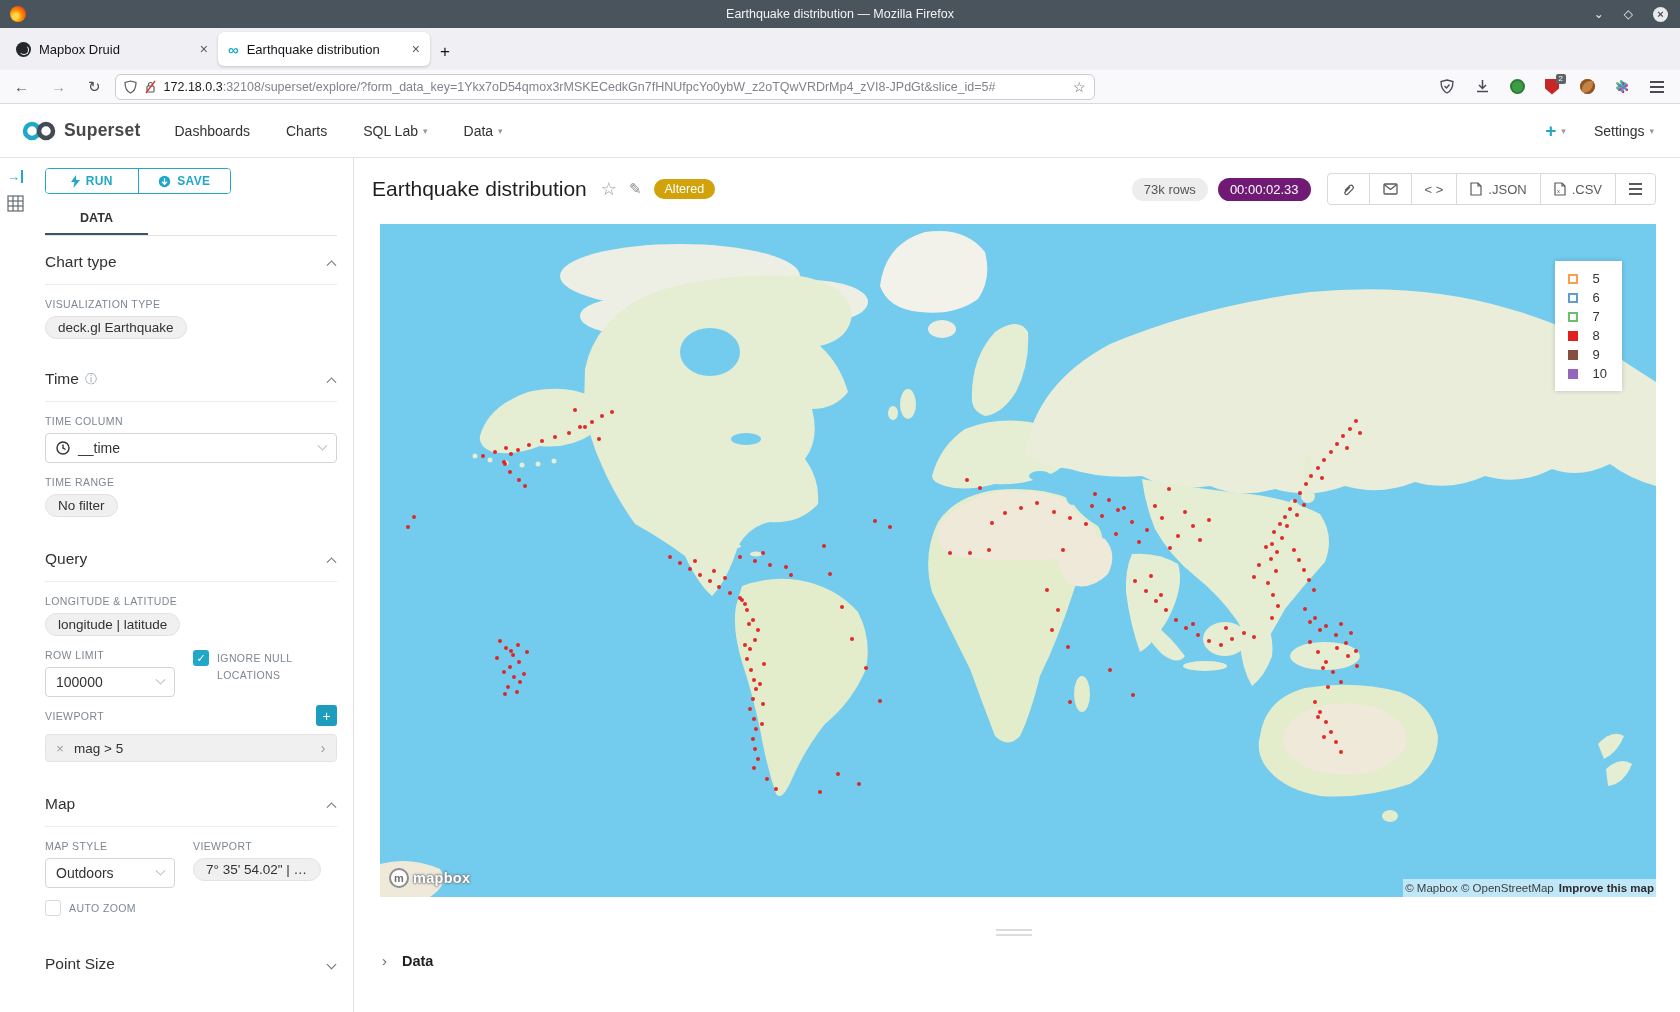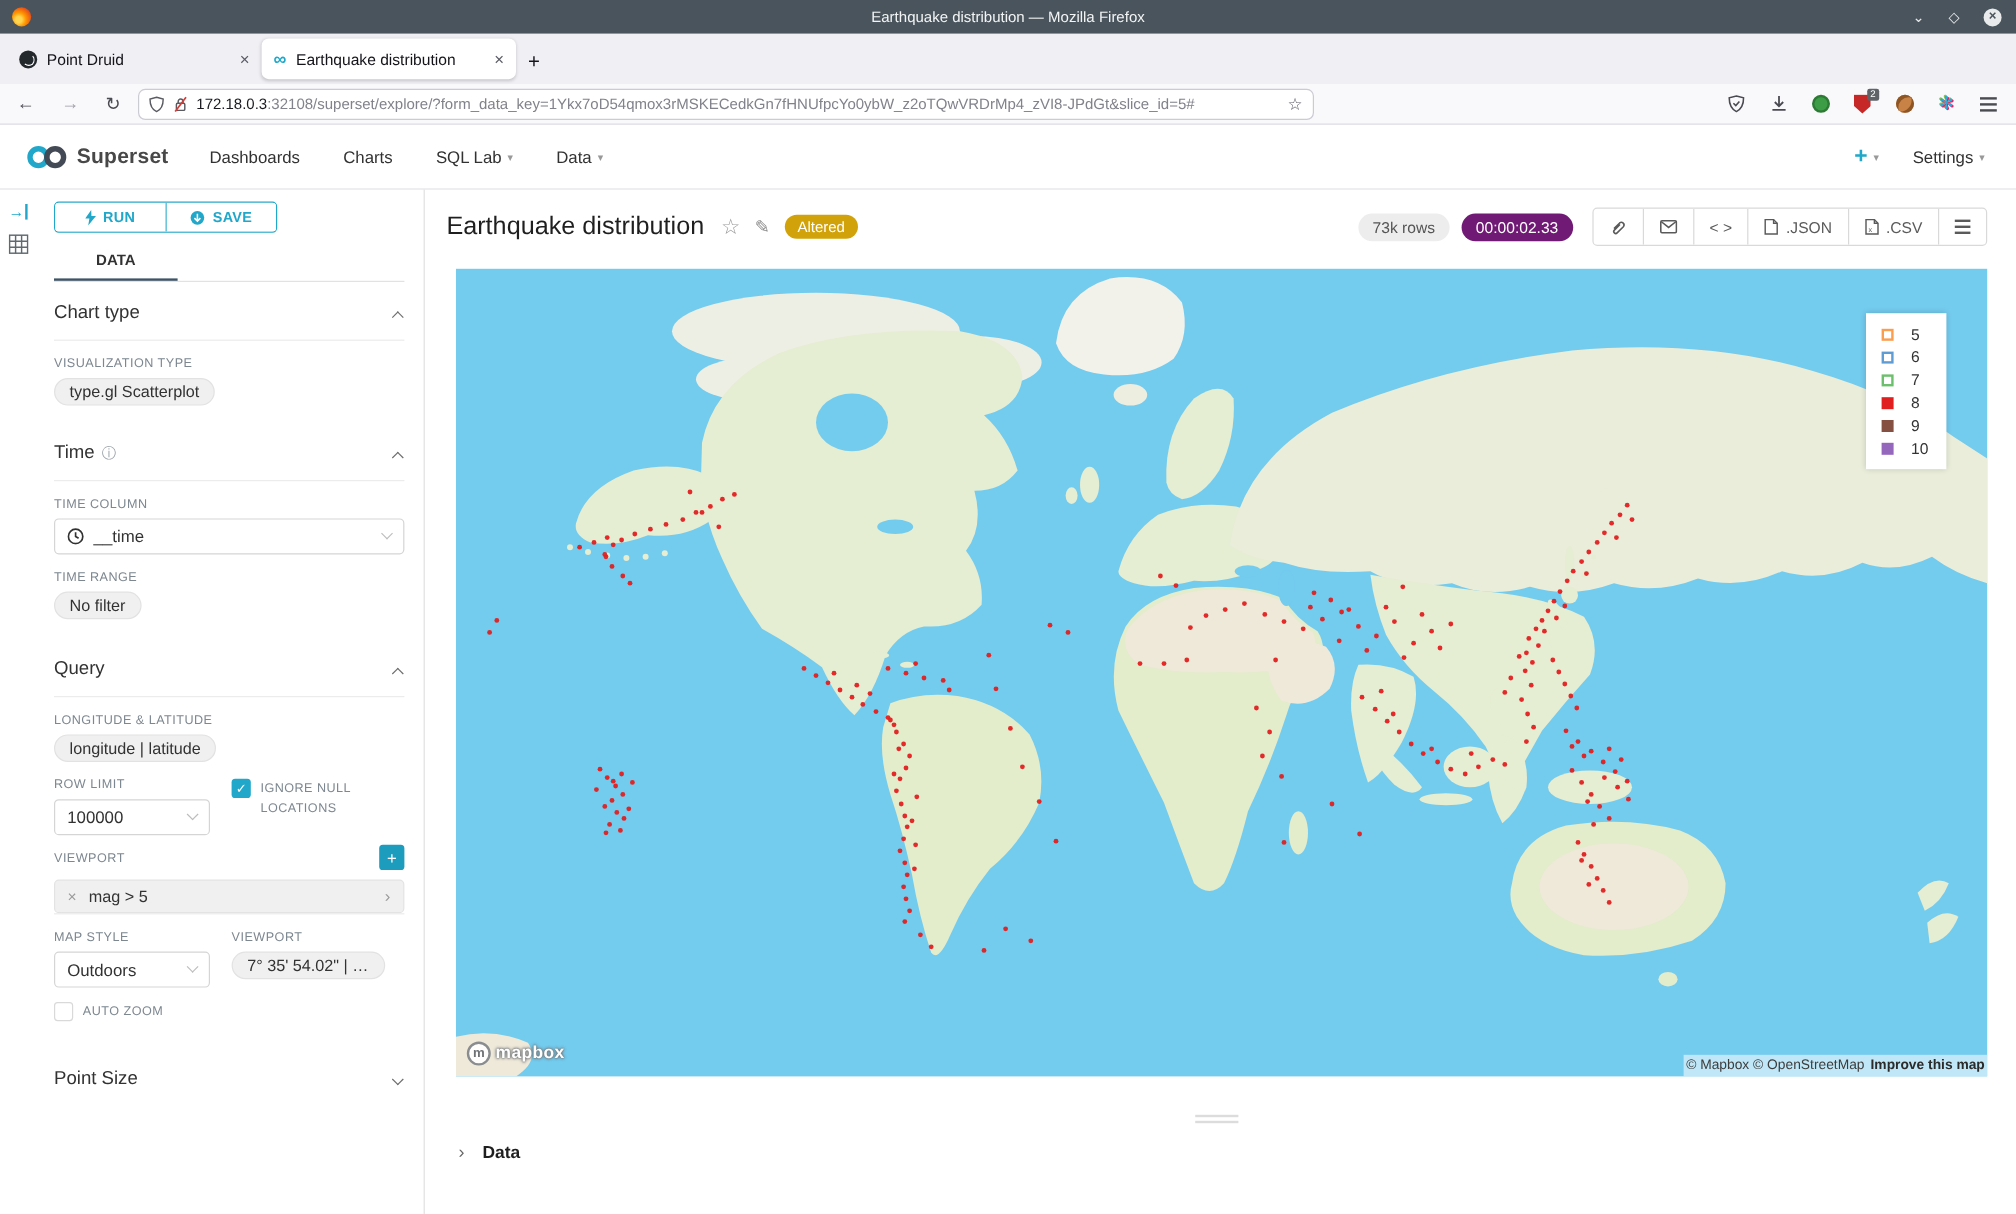--- a/index.html
+++ b/index.html
@@ -162,21 +162,21 @@
   <div class="win-controls">
     <span class="wc">⌄</span>
     <span class="wc">◇</span>
     <span class="wc wc-close">×</span>
   </div>
 </div>
 
 <div class="tabstrip">
   <div class="tab">
     <span class="fav-druid"></span>
-    <span class="tab-label">Point Druid</span>
+    <span class="tab-label">Mapbox Druid</span>
     <span class="tab-close">×</span>
   </div>
   <div class="tab active">
     <span class="fav-superset">∞</span>
     <span class="tab-label">Earthquake distribution</span>
     <span class="tab-close">×</span>
   </div>
   <span class="newtab-btn">+</span>
 </div>
 
@@ -310,21 +310,21 @@
 
     
     <div class="sec-head">
       <span class="left">
           <span>Chart type</span>
         </span>
       <span class="chev up"></span>
     </div>
     <div class="sec-line"></div>
     <div class="ctl-label">VISUALIZATION TYPE</div>
-    <span class="pill">type.gl Scatterplot</span>
+    <span class="pill">deck.gl Earthquake</span>
 
     
     <div class="sec-head" style="margin-top:14px">
       <span class="left">
           <span>Time</span>
           <span class="info-i">ⓘ</span>
         </span>
       <span class="chev up"></span>
     </div>
     <div class="sec-line"></div>
@@ -369,20 +369,26 @@
       <div class="ctl-label">VIEWPORT</div>
       <span class="add-btn">+</span>
     </div>
     <div class="filter-item">
       <span class="filter-x">×</span>
       <span class="filter-text">mag &gt; 5</span>
       <span class="filter-go">›</span>
     </div>
 
     
+    <div class="sec-head" style="margin-top:16px">
+      <span class="left">
+          <span>Map</span>
+        </span>
+      <span class="chev up"></span>
+    </div>
     <div class="sec-line"></div>
     <div class="row2">
       <div class="col-a">
         <div class="ctl-label">MAP STYLE</div>
         <div class="select">
           <span>Outdoors</span>
           <span class="sel-chev"></span>
         </div>
         <div class="cb-row" style="margin-top:12px">
           <span class="cb un"></span>

